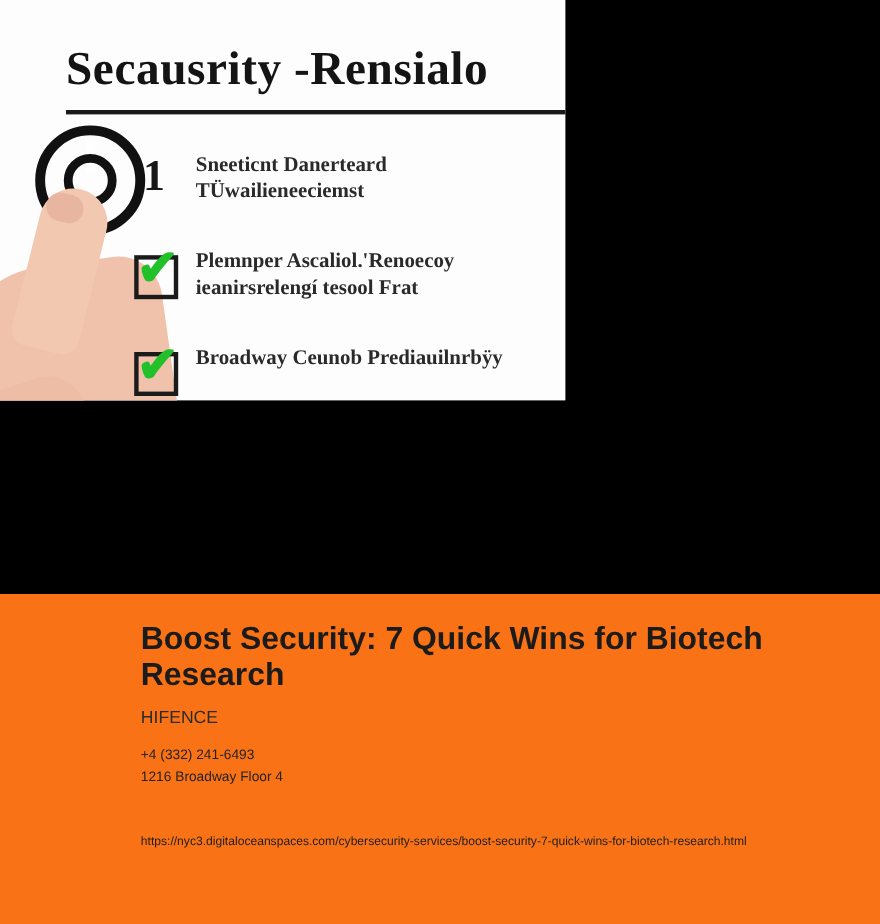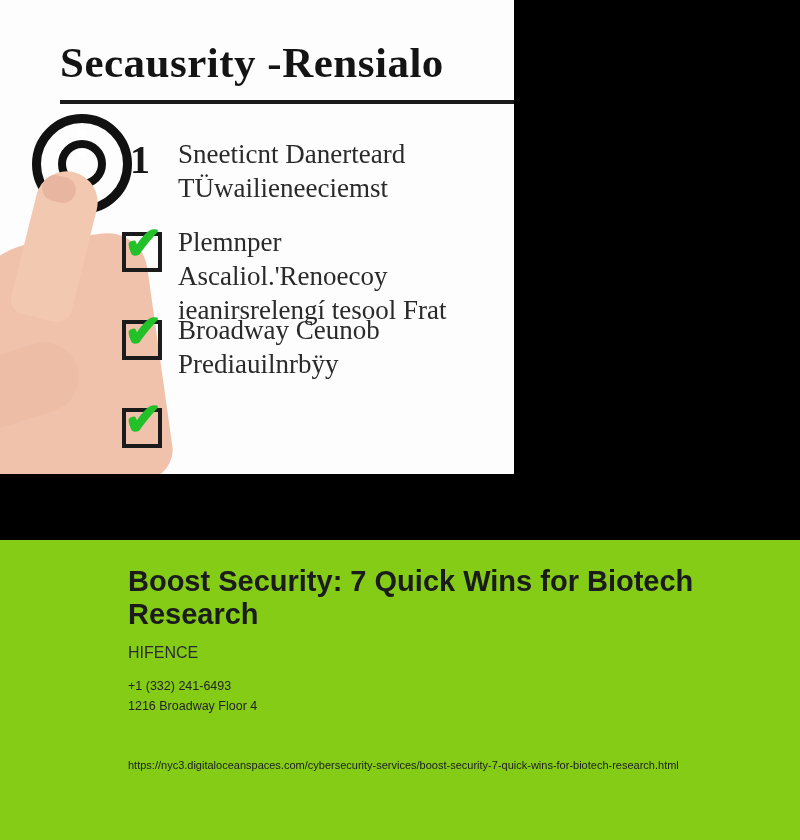--- a/index.html
+++ b/index.html
@@ -28,21 +28,21 @@
     width: 800px;
     height: 540px;
     background: #000000;
     overflow: hidden;
   }
   .hero-photo {
     position: absolute;
     left: 0;
     top: 0;
     width: 514px;
-    height: 474px;
+    height: 364px;
     background: #fdfdfd;
     overflow: hidden;
   }
   .photo-title {
     position: absolute;
     left: 60px;
     top: 38px;
     font-family: "Liberation Serif", serif;
     font-size: 43px;
     font-weight: bold;
@@ -180,35 +180,35 @@
     line-height: 46px;
     color: #22c12a;
     font-weight: bold;
   }
   .row .txt {
     position: absolute;
     left: 56px;
     top: -2px;
     width: 310px;
     font-family: "Liberation Serif", serif;
-    font-size: 27px;
-    font-weight: normal;
+    font-size: 19px;
+    font-weight: bold;
     color: #2a2a2a;
     line-height: 1.25;
     filter: blur(0.7px);
   }
 
   
   .content {
     position: absolute;
     left: 0;
     top: 540px;
     width: 800px;
     height: 300px;
-    background: #84cc16;
+    background: #f97316;
   }
   .headline {
     position: absolute;
     left: 128px;
     top: 25px;
     width: 610px;
     font-size: 29px;
     font-weight: bold;
     color: #1b1b1b;
     line-height: 1.13;
@@ -293,20 +293,20 @@
 
       </div>
     </div>
   </div>
 
   <div class="content">
     <div class="headline">Boost Security: 7 Quick Wins for Biotech Research</div>
     <div class="brand">HIFENCE</div>
 
     <div class="contact">
-      <div>+1 (332) 241-6493</div>
+      <div>+4 (332) 241-6493</div>
       <div>1216 Broadway Floor 4</div>
     </div>
 
     <div class="url">https://nyc3.digitaloceanspaces.com/cybersecurity-services/boost-security-7-quick-wins-for-biotech-research.html</div>
   </div>
 
 </div>
 
 </body></html>

